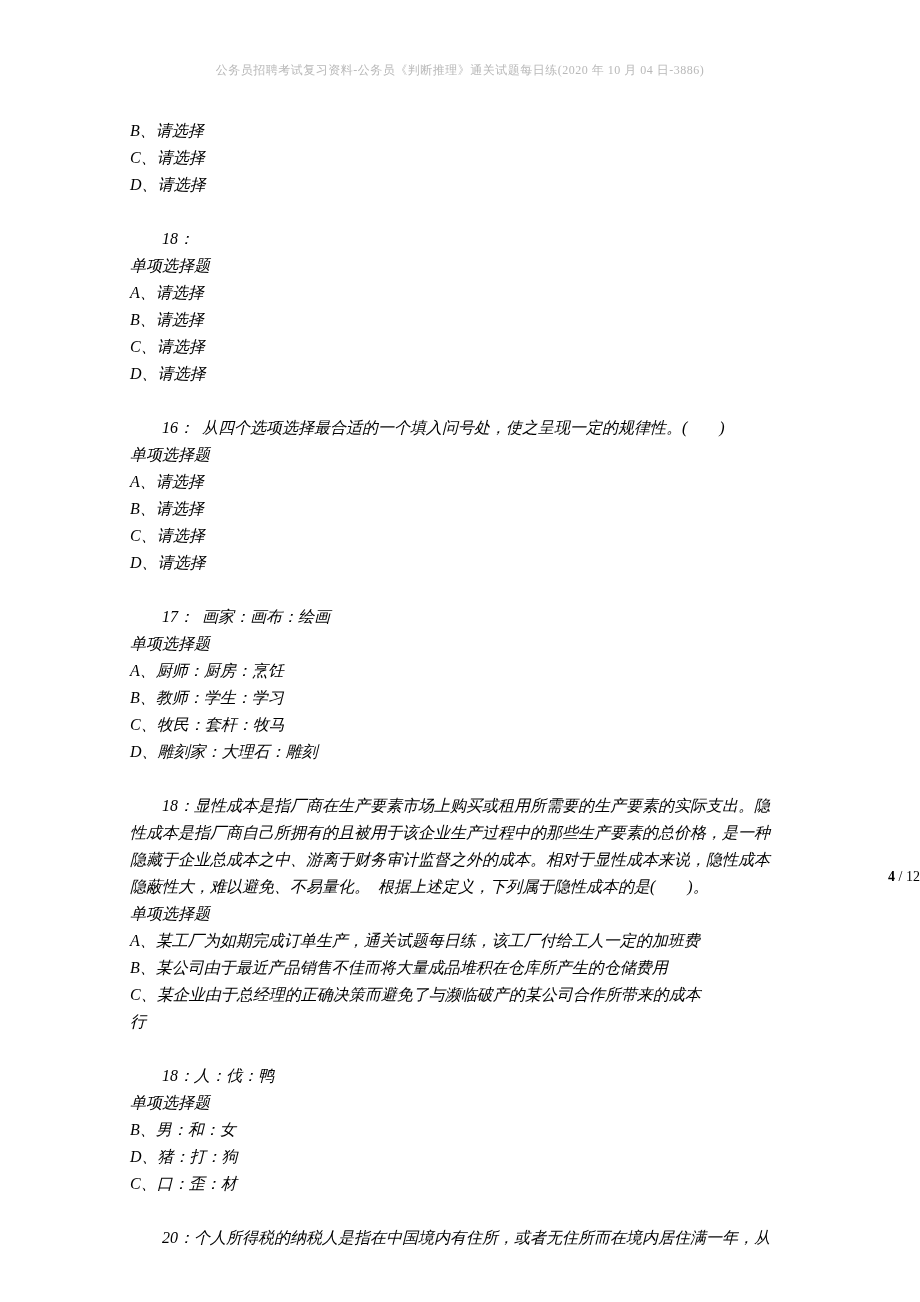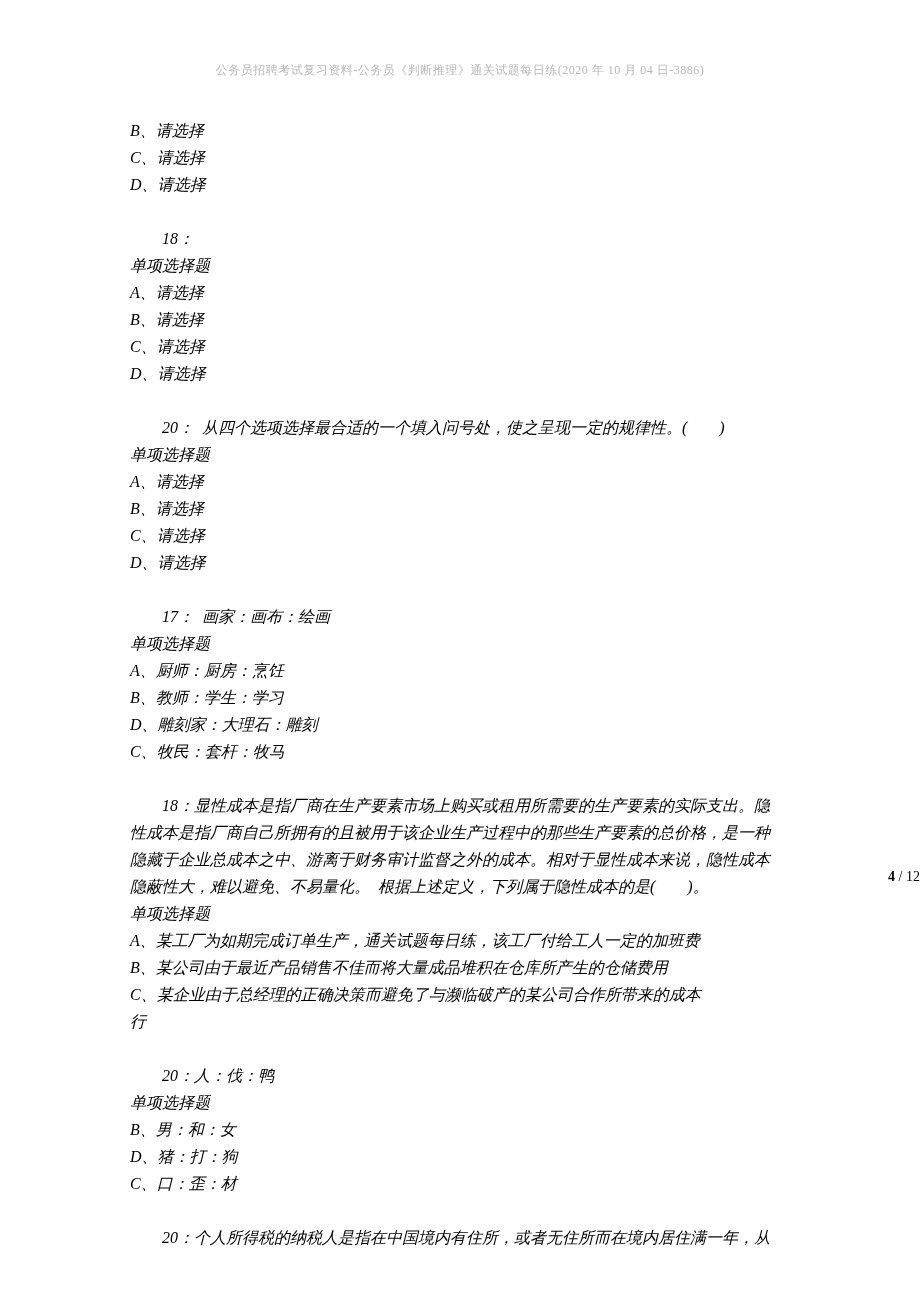--- a/index.html
+++ b/index.html
@@ -72,51 +72,51 @@
 
     <div class="line indent">18：</div>
     <div class="line">单项选择题</div>
     <div class="line">A、请选择</div>
     <div class="line">B、请选择</div>
     <div class="line">C、请选择</div>
     <div class="line">D、请选择</div>
 
     <div class="blank"></div>
 
-    <div class="line indent">20：  从四个选项选择最合适的一个填入问号处，使之呈现一定的规律性。(　　)</div>
+    <div class="line indent">16：  从四个选项选择最合适的一个填入问号处，使之呈现一定的规律性。(　　)</div>
     <div class="line">单项选择题</div>
     <div class="line">A、请选择</div>
     <div class="line">B、请选择</div>
     <div class="line">C、请选择</div>
     <div class="line">D、请选择</div>
 
     <div class="blank"></div>
 
     <div class="line indent">17：  画家：画布：绘画</div>
     <div class="line">单项选择题</div>
     <div class="line">A、厨师：厨房：烹饪</div>
     <div class="line">B、教师：学生：学习</div>
+    <div class="line">C、牧民：套杆：牧马</div>
     <div class="line">D、雕刻家：大理石：雕刻</div>
-    <div class="line">C、牧民：套杆：牧马</div>
 
     <div class="blank"></div>
 
     <div class="line indent">18：显性成本是指厂商在生产要素市场上购买或租用所需要的生产要素的实际支出。隐</div>
     <div class="line">性成本是指厂商自己所拥有的且被用于该企业生产过程中的那些生产要素的总价格，是一种</div>
     <div class="line">隐藏于企业总成本之中、游离于财务审计监督之外的成本。相对于显性成本来说，隐性成本</div>
     <div class="line">隐蔽性大，难以避免、不易量化。  根据上述定义，下列属于隐性成本的是(　　)。</div>
     <div class="line">单项选择题</div>
     <div class="line">A、某工厂为如期完成订单生产，通关试题每日练，该工厂付给工人一定的加班费</div>
     <div class="line">B、某公司由于最近产品销售不佳而将大量成品堆积在仓库所产生的仓储费用</div>
     <div class="line">C、某企业由于总经理的正确决策而避免了与濒临破产的某公司合作所带来的成本</div>
     <div class="line">行</div>
 
     <div class="blank"></div>
 
-    <div class="line indent">20：人：伐：鸭</div>
+    <div class="line indent">18：人：伐：鸭</div>
     <div class="line">单项选择题</div>
     <div class="line">B、男：和：女</div>
     <div class="line">D、猪：打：狗</div>
     <div class="line">C、口：歪：材</div>
 
     <div class="blank"></div>
 
     <div class="line indent">20：个人所得税的纳税人是指在中国境内有住所，或者无住所而在境内居住满一年，从</div>
 
   </div>

